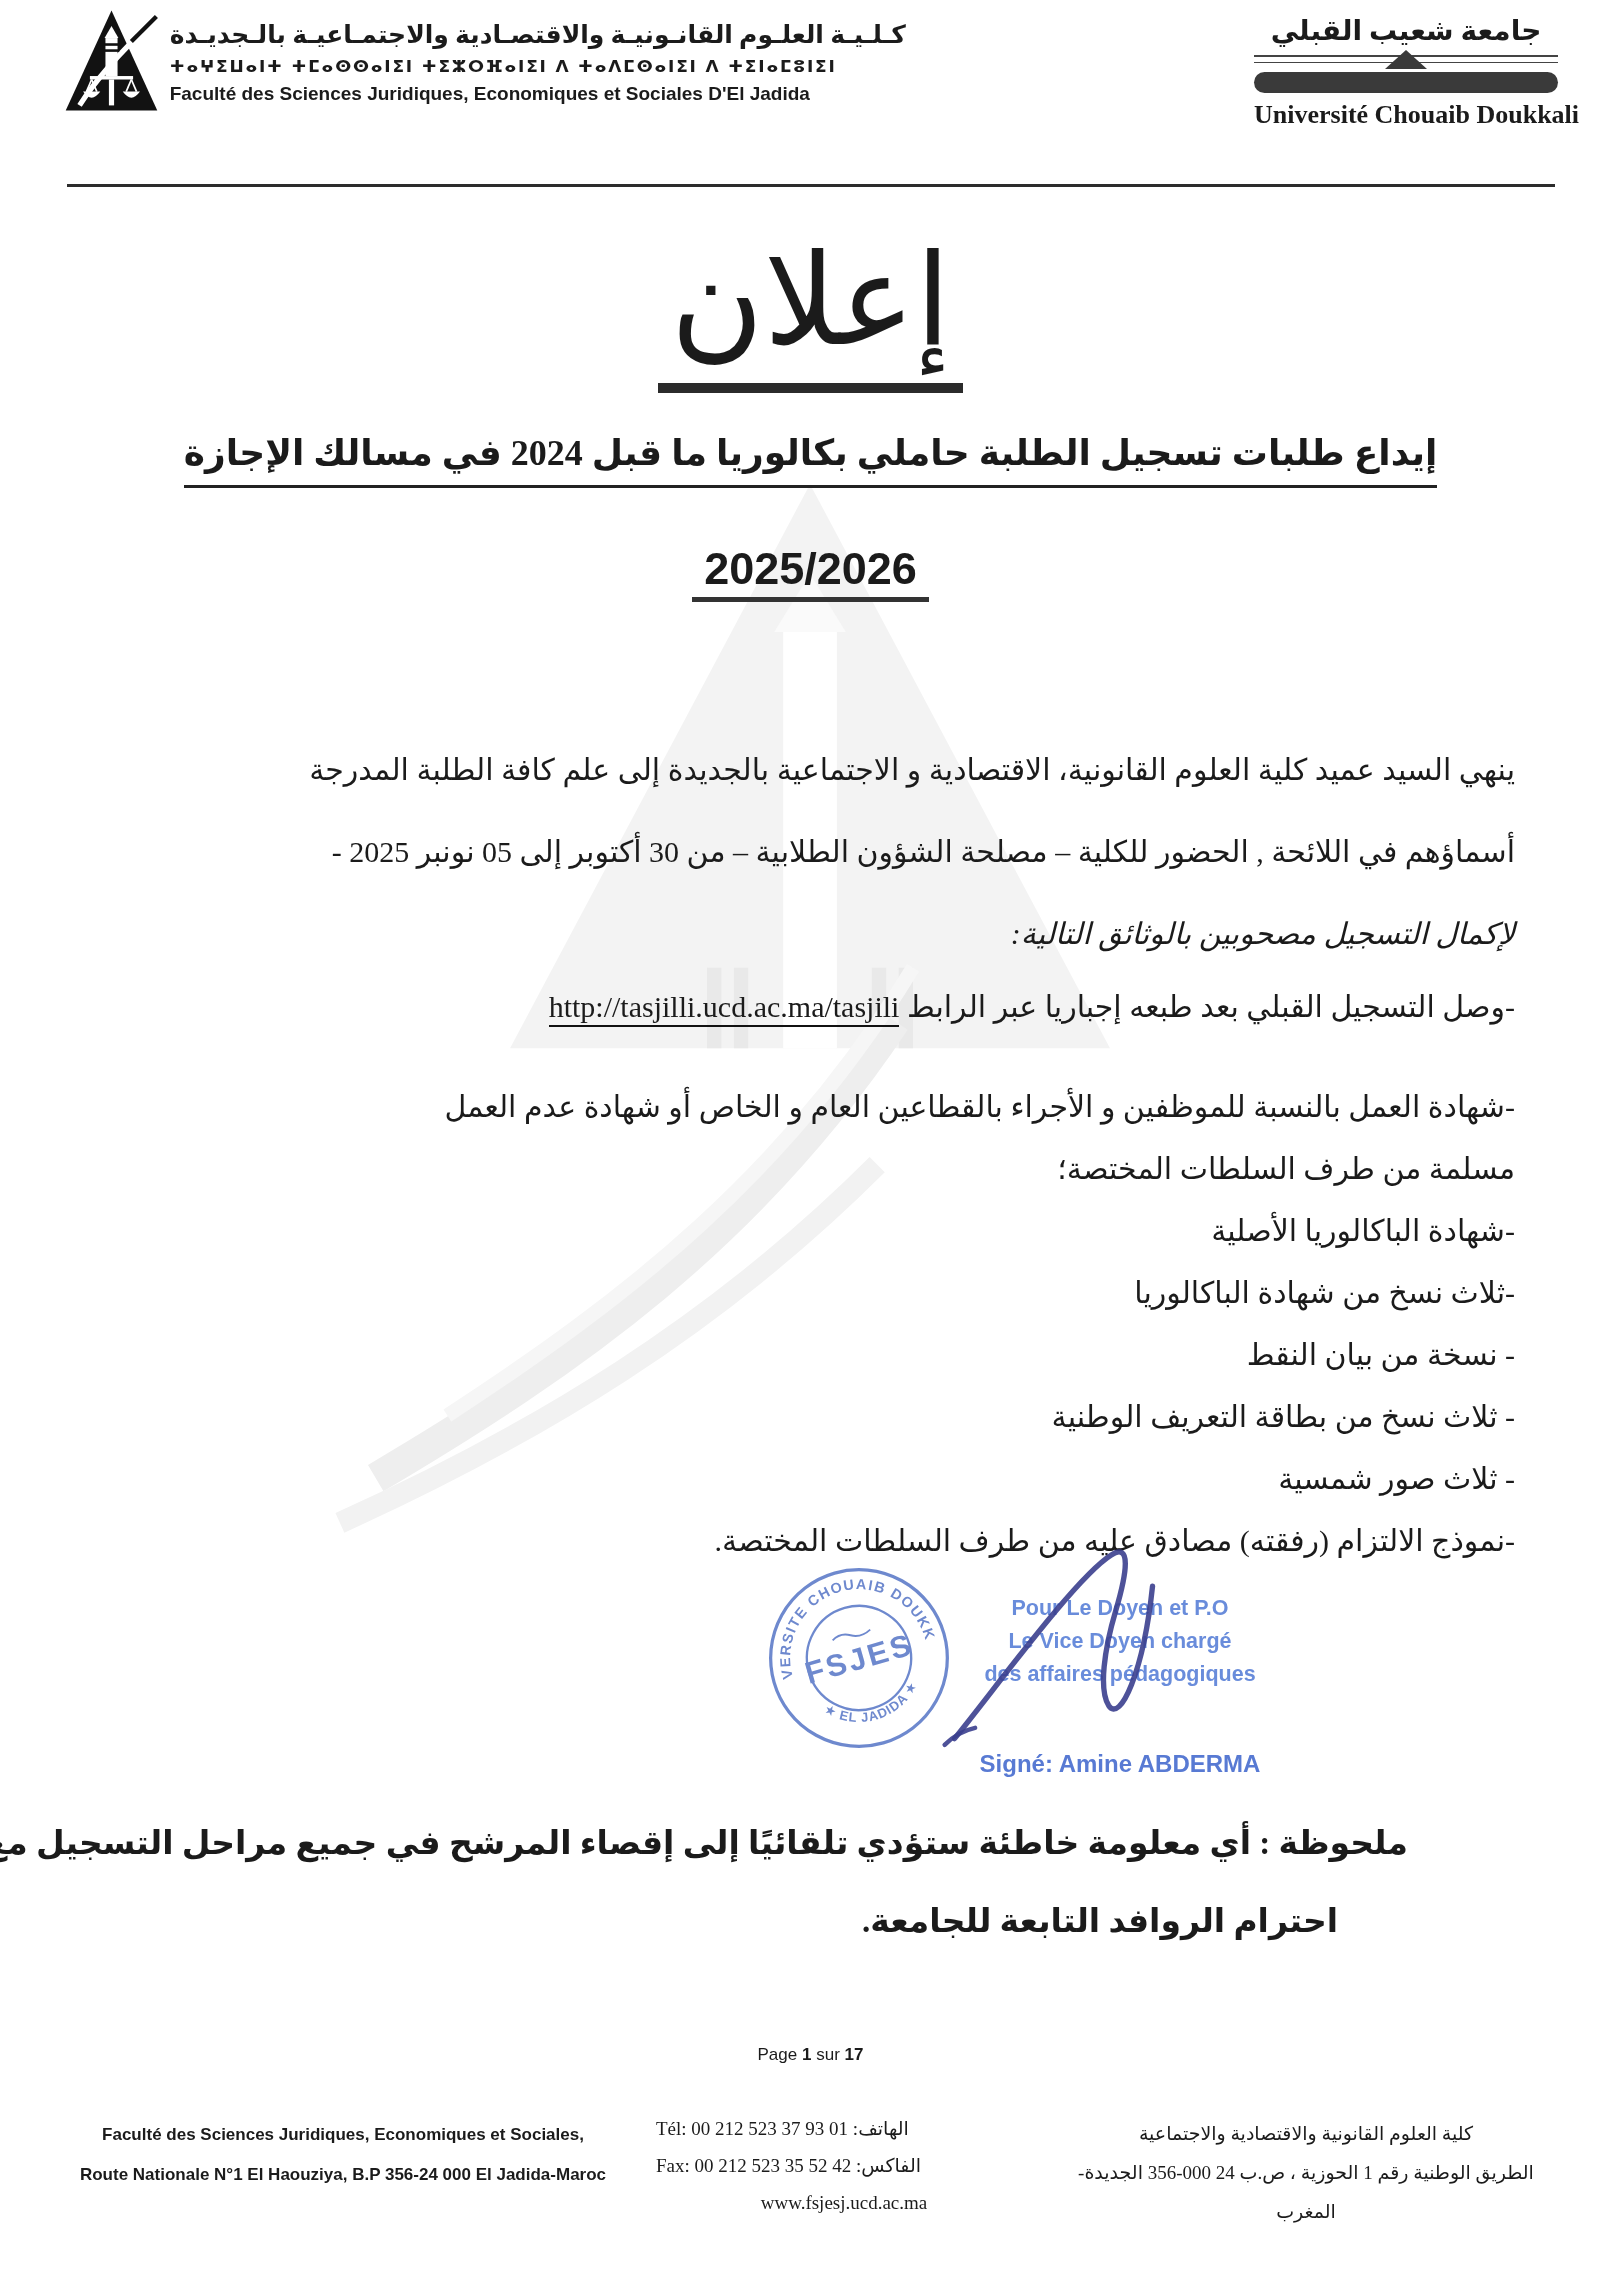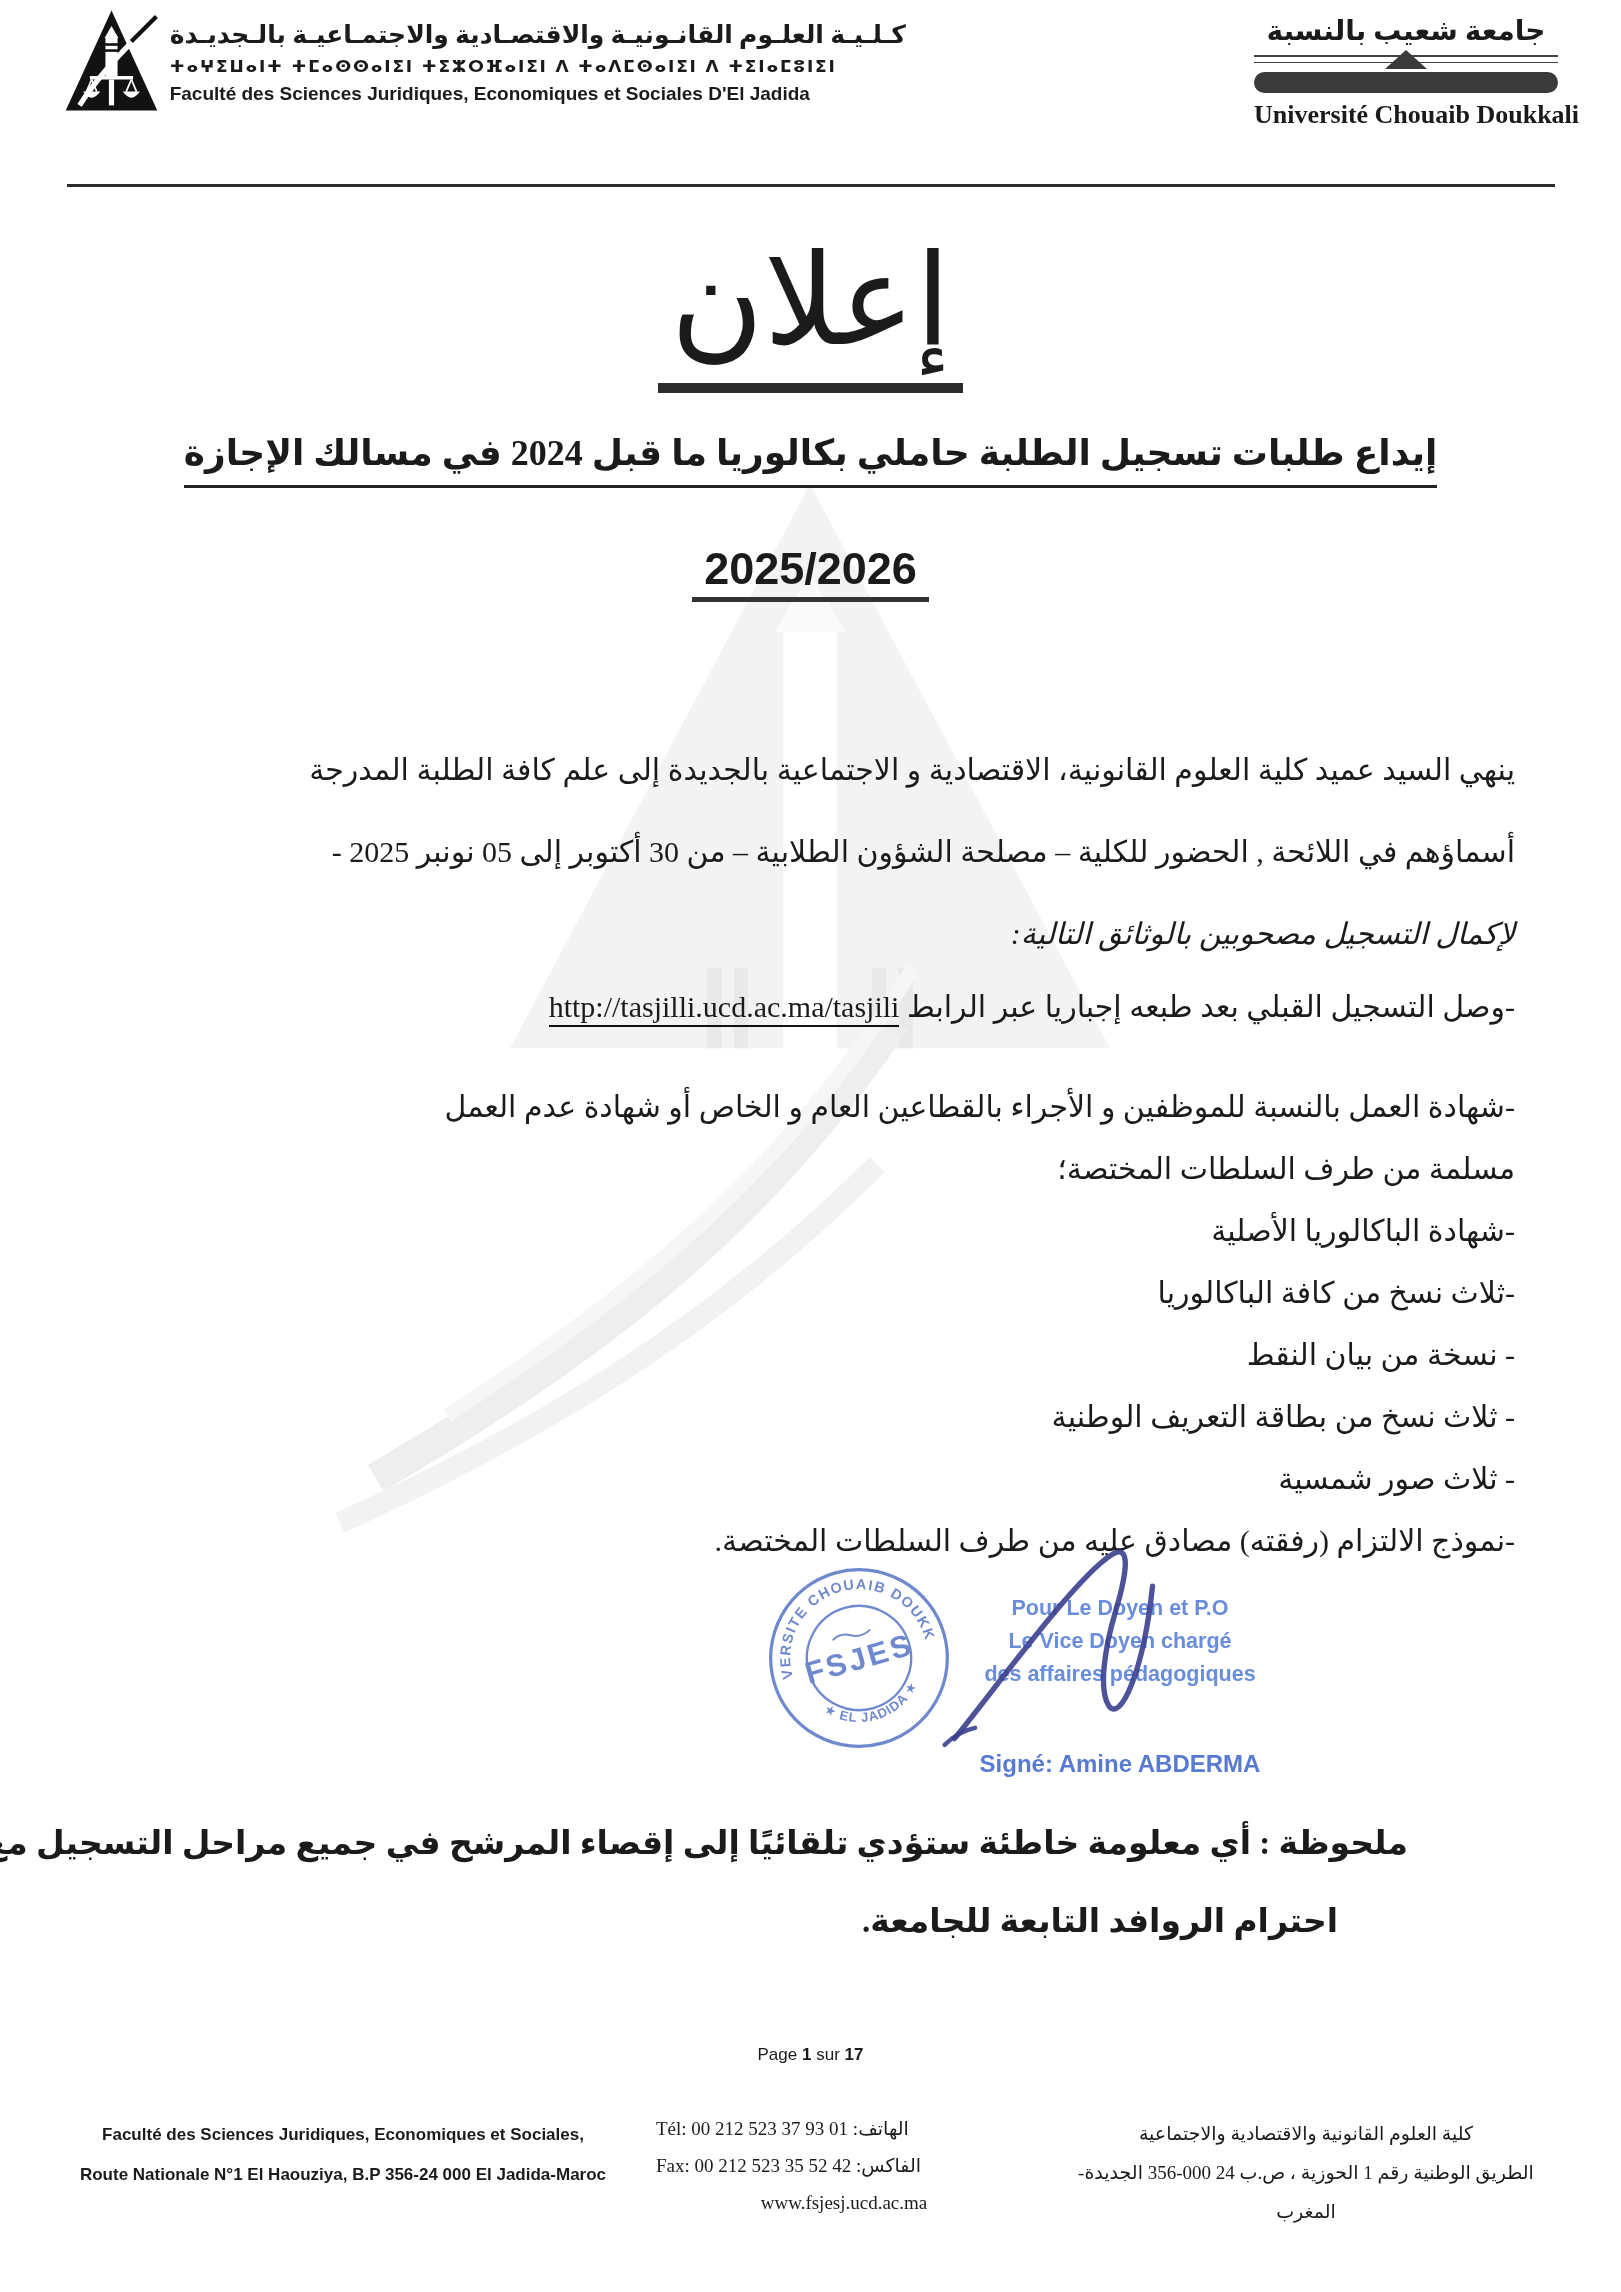--- a/index.html
+++ b/index.html
@@ -120,21 +120,21 @@
       <rect x="52" y="82" width="6" height="30" fill="#ffffff"></rect>
     </svg>
     <div class="h-left-text">
       <div class="h-ar">كـلـيـة العلـوم القانـونيـة والاقتصـادية والاجتمـاعيـة بالـجديـدة</div>
       <div class="h-tif">ⵜⴰⵖⵉⵡⴰⵏⵜ ⵜⵎⴰⵙⵙⴰⵏⵉⵏ ⵜⵉⵣⵔⴼⴰⵏⵉⵏ ⴷ ⵜⴰⴷⵎⵙⴰⵏⵉⵏ ⴷ ⵜⵉⵏⴰⵎⵓⵏⵉⵏ</div>
       <div class="h-fr">Faculté des Sciences Juridiques, Economiques et Sociales D'El Jadida</div>
     </div>
   </div>
 
   <div class="h-right">
-    <div class="u-ar">جامعة شعيب بالنسبة</div>
+    <div class="u-ar">جامعة شعيب القبلي</div>
     <div class="u-lines">
       <div class="l1"></div>
         <div class="l2"></div>
         <div class="u-tri"></div>
     </div>
     <div class="u-bar"></div>
     <div class="u-fr">Université Chouaib Doukkali</div>
   </div>
 
   <div class="header-rule"></div>
@@ -157,21 +157,21 @@
     <div class="ln">لإكمال التسجيل مصحوبين بالوثائق التالية:</div>
   </div>
 
   <div class="docs">
     <div class="item gap-big">
       <span>-وصل التسجيل القبلي بعد طبعه إجباريا عبر الرابط </span><span class="doc-link">http://tasjilli.ucd.ac.ma/tasjili</span>
     </div>
     <div class="item">-شهادة العمل بالنسبة للموظفين و الأجراء بالقطاعين العام و الخاص أو شهادة عدم العمل</div>
     <div class="item">مسلمة من طرف السلطات المختصة؛</div>
     <div class="item">-شهادة الباكالوريا الأصلية</div>
-    <div class="item">-ثلاث نسخ من كافة الباكالوريا</div>
+    <div class="item">-ثلاث نسخ من شهادة الباكالوريا</div>
     <div class="item">- نسخة من بيان النقط</div>
     <div class="item">- ثلاث نسخ من بطاقة التعريف الوطنية</div>
     <div class="item">- ثلاث صور شمسية</div>
     <div class="item">-نموذج الالتزام (رفقته) مصادق عليه من طرف السلطات المختصة.</div>
   </div>
 
   <div class="sign-area">
     <svg class="stamp" width="186" height="186" viewBox="0 0 200 200">
       <defs>
         <path id="ringTop" d="M 26,100 A 74,74 0 1 1 174,100"></path>

